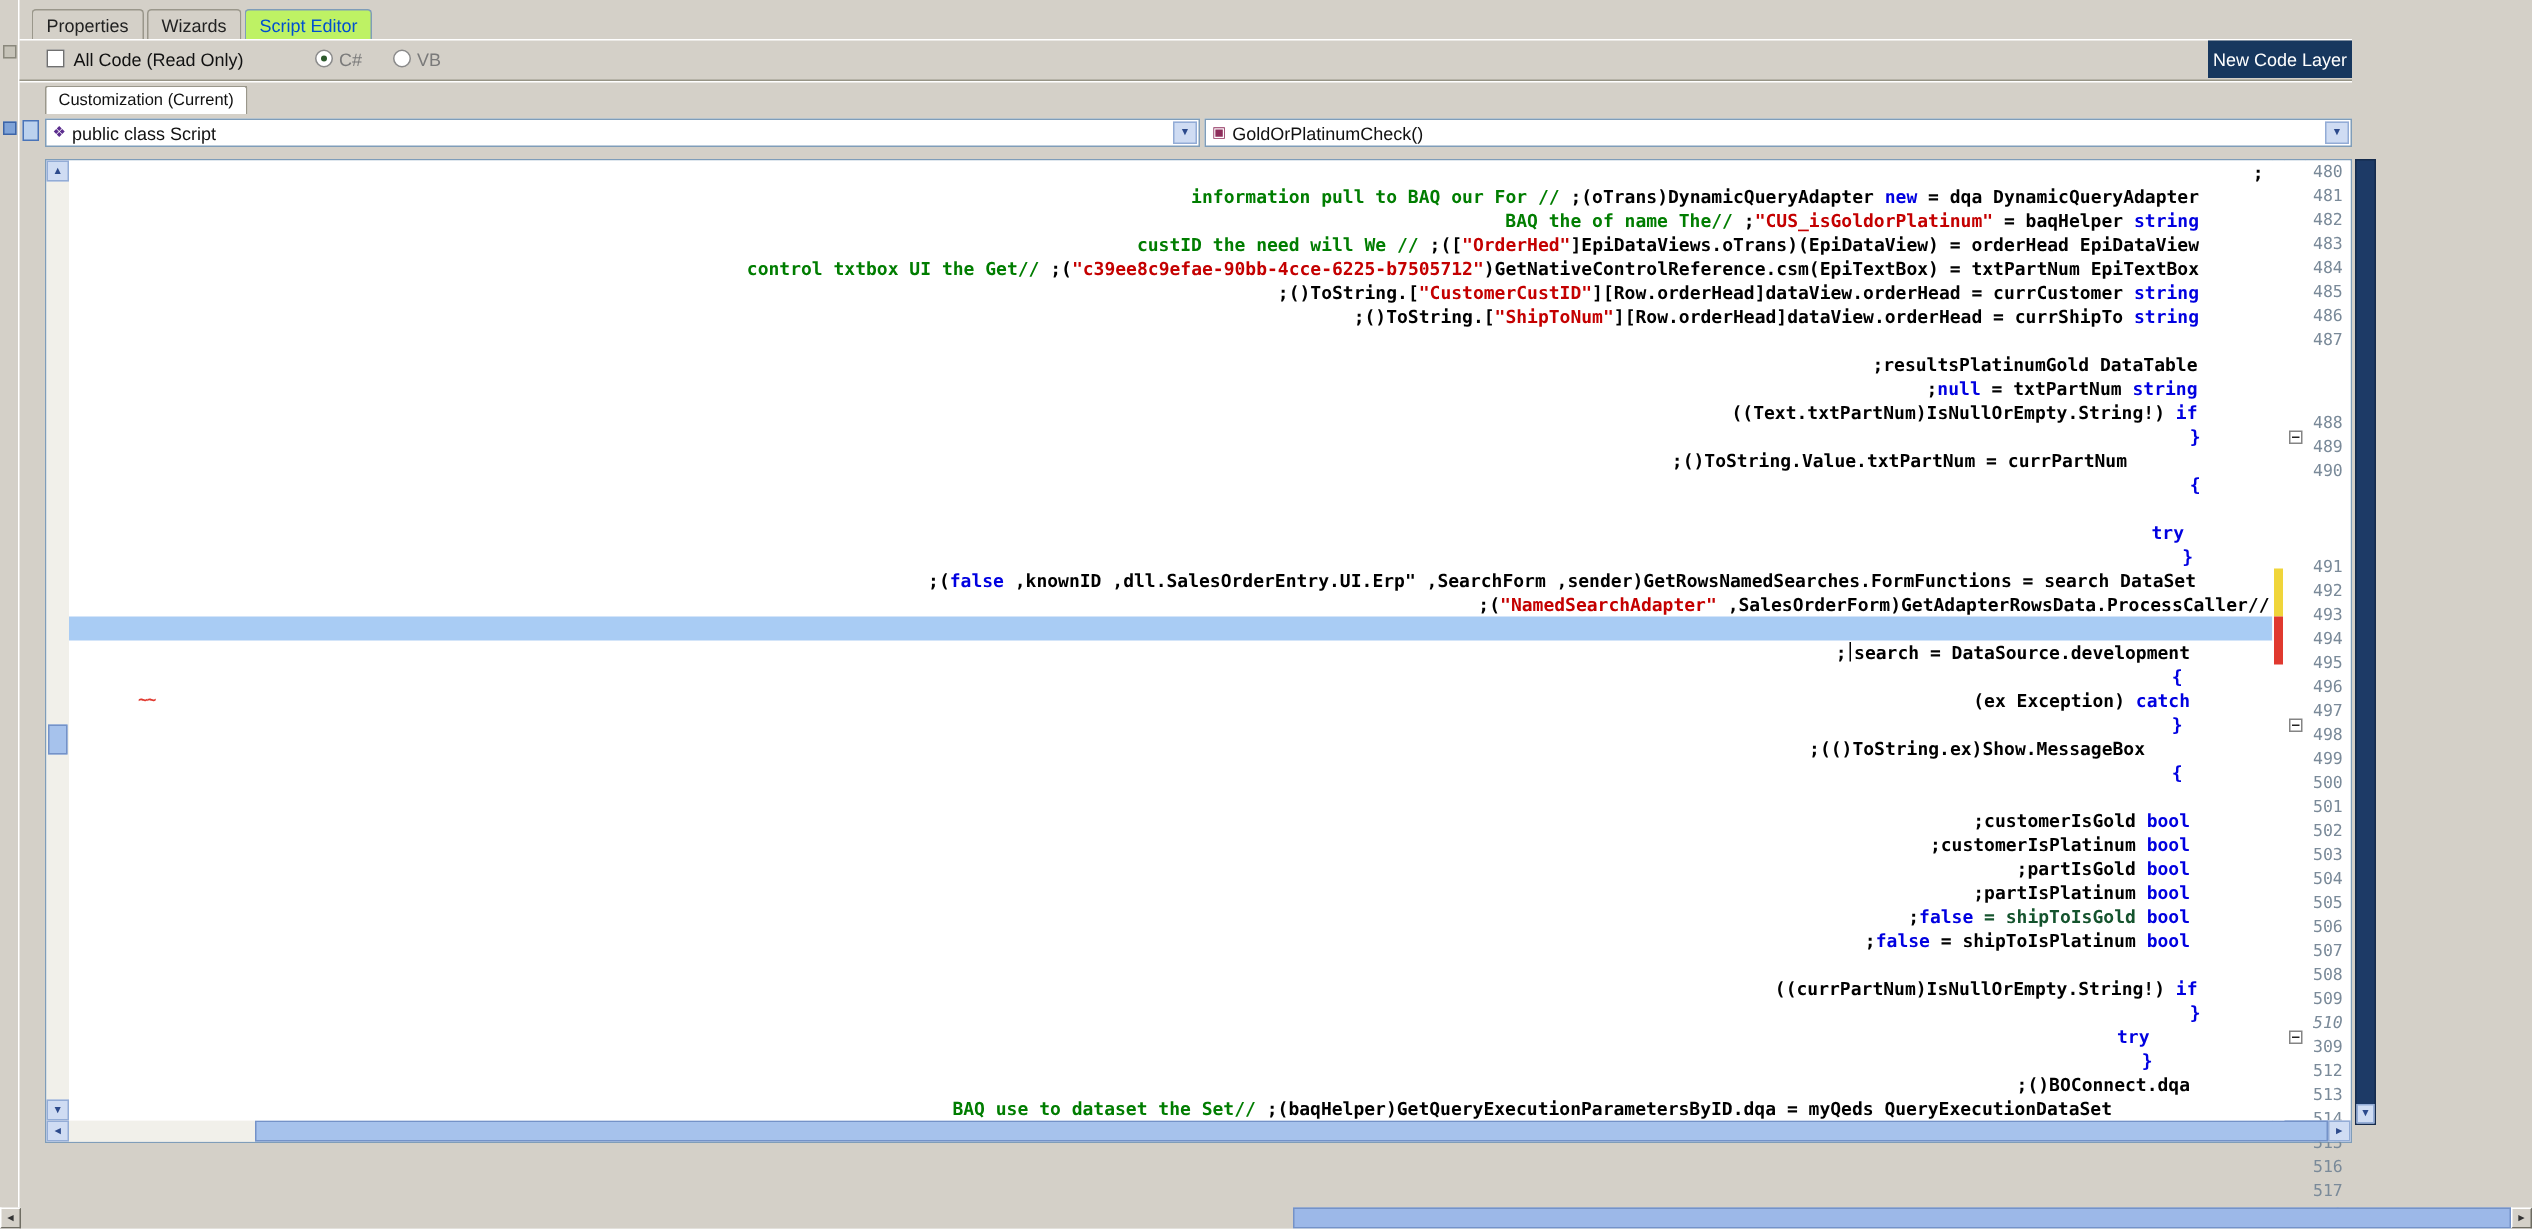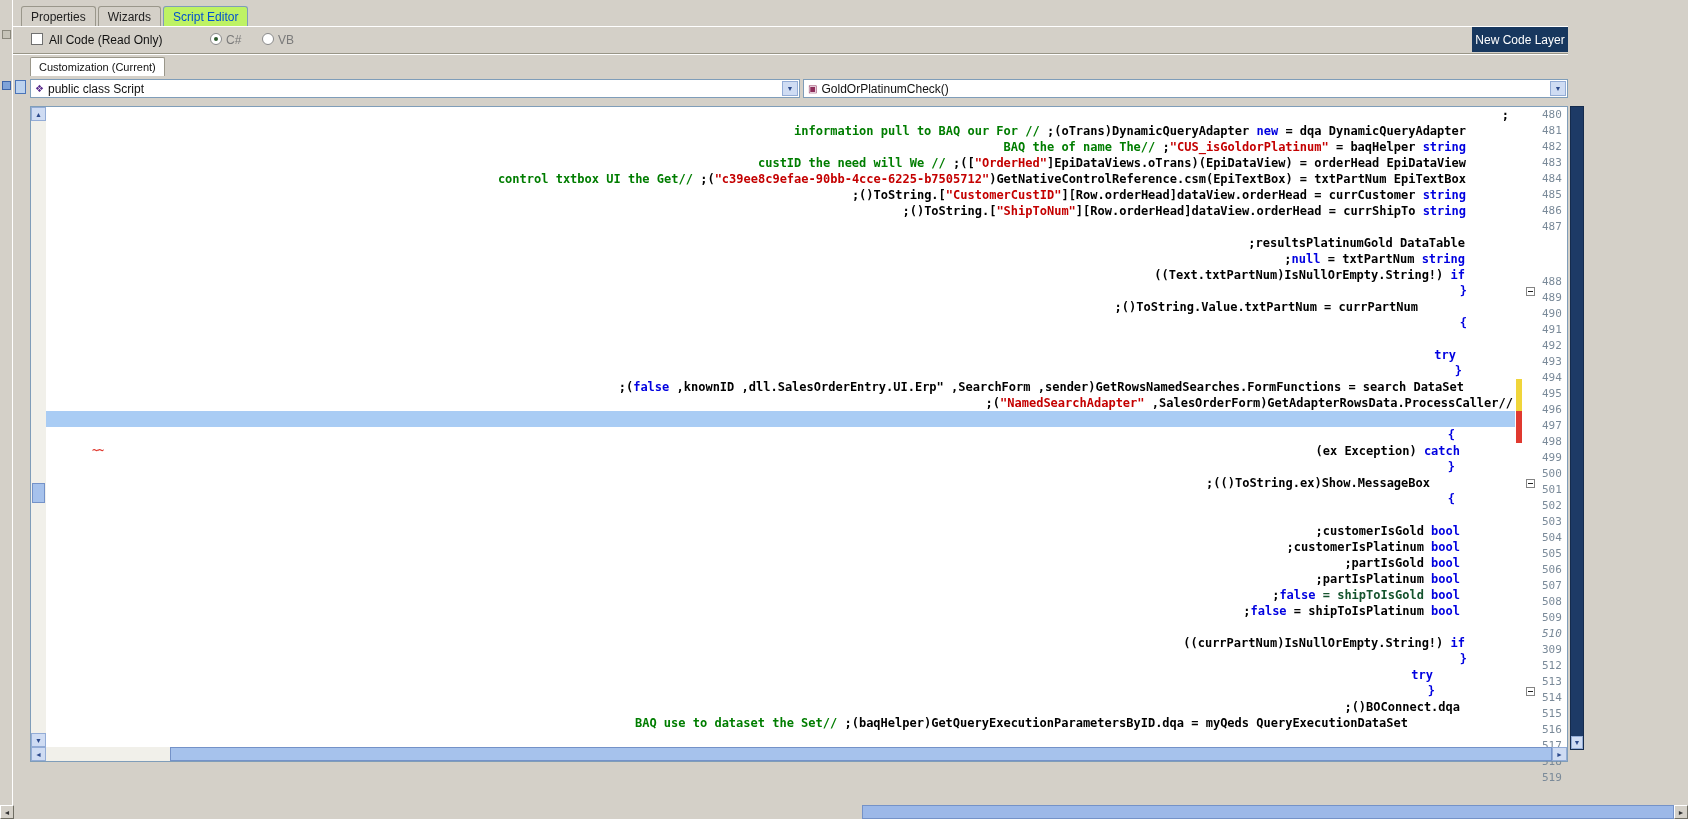--- a/index.html
+++ b/index.html
@@ -167,20 +167,21 @@
             <div class="code-line" style="padding-right: 50px;"><span style="color: rgb(0, 0, 0);">((Text.txtPartNum)IsNullOrEmpty.String!) </span><span style="color: rgb(0, 0, 224);">if</span></div>
             <div class="code-line" style="padding-right: 48px;"><span style="color: rgb(0, 0, 224);">}</span></div>
             <div class="code-line" style="padding-right: 97px;"><span style="color: rgb(0, 0, 0);">;()ToString.Value.txtPartNum = currPartNum</span></div>
             <div class="code-line" style="padding-right: 48px;"><span style="color: rgb(0, 0, 224);">{</span></div>
             <div class="code-line" style="padding-right: 49px;"></div>
             <div class="code-line" style="padding-right: 59px;"><span style="color: rgb(0, 0, 224);">try</span></div>
             <div class="code-line" style="padding-right: 53px;"><span style="color: rgb(0, 0, 224);">}</span></div>
             <div class="code-line" style="padding-right: 51px;"><span style="color: rgb(0, 0, 0);">;(</span><span style="color: rgb(0, 0, 224);">false</span><span style="color: rgb(0, 0, 0);"> ,knownID ,dll.SalesOrderEntry.UI.Erp" ,SearchForm ,sender)GetRowsNamedSearches.FormFunctions = search DataSet</span></div>
             <div class="code-line" style="padding-right: 2px;"><span style="color: rgb(0, 0, 0);">;(</span><span style="color: rgb(196, 0, 0);">"NamedSearchAdapter"</span><span style="color: rgb(0, 0, 0);"> ,SalesOrderForm)GetAdapterRowsData.ProcessCaller//</span></div>
             <div class="code-line" style="padding-right: 0px; background: rgb(169, 204, 244);"></div>
+            <div class="code-line" style="padding-right: 55px;"><span style="color: rgb(0, 0, 0);">;</span><span class="caret"></span><span style="color: rgb(0, 0, 0);">search = DataSource.development</span></div>
             <div class="code-line" style="padding-right: 60px;"><span style="color: rgb(0, 0, 224);">{</span></div>
             <div class="code-line" style="padding-right: 55px;"><span style="color: rgb(0, 0, 0);">(ex Exception) </span><span style="color: rgb(0, 0, 224);">catch</span><span class="squiggle">~~</span></div>
             <div class="code-line" style="padding-right: 60px;"><span style="color: rgb(0, 0, 224);">}</span></div>
             <div class="code-line" style="padding-right: 85px;"><span style="color: rgb(0, 0, 0);">;(()ToString.ex)Show.MessageBox</span></div>
             <div class="code-line" style="padding-right: 60px;"><span style="color: rgb(0, 0, 224);">{</span></div>
             <div class="code-line" style="padding-right: 55px;"></div>
             <div class="code-line" style="padding-right: 55px;"><span style="color: rgb(0, 0, 0);">;customerIsGold </span><span style="color: rgb(0, 0, 224);">bool</span></div>
             <div class="code-line" style="padding-right: 55px;"><span style="color: rgb(0, 0, 0);">;customerIsPlatinum </span><span style="color: rgb(0, 0, 224);">bool</span></div>
             <div class="code-line" style="padding-right: 55px;"><span style="color: rgb(0, 0, 0);">;partIsGold </span><span style="color: rgb(0, 0, 224);">bool</span></div>
             <div class="code-line" style="padding-right: 55px;"><span style="color: rgb(0, 0, 0);">;partIsPlatinum </span><span style="color: rgb(0, 0, 224);">bool</span></div>
@@ -252,21 +253,21 @@
           <div class="num-row" style="color: rgb(122, 138, 153);">481</div>
           <div class="num-row" style="color: rgb(122, 138, 153);">482</div>
           <div class="num-row" style="color: rgb(122, 138, 153);">483</div>
           <div class="num-row" style="color: rgb(122, 138, 153);">484</div>
           <div class="num-row" style="color: rgb(122, 138, 153);">485</div>
           <div class="num-row" style="color: rgb(122, 138, 153);">486</div>
           <div class="num-row" style="color: rgb(122, 138, 153);">487</div>
           <div class="num-row" style="color: rgb(122, 138, 153); margin-top: 39px;">488</div>
           <div class="num-row" style="color: rgb(122, 138, 153);">489</div>
           <div class="num-row" style="color: rgb(122, 138, 153);">490</div>
-          <div class="num-row" style="color: rgb(122, 138, 153);">491</div>
+          <div class="num-row" style="color: rgb(122, 138, 153); margin-top: 48px;">491</div>
           <div class="num-row" style="color: rgb(122, 138, 153);">492</div>
           <div class="num-row" style="color: rgb(122, 138, 153);">493</div>
           <div class="num-row" style="color: rgb(122, 138, 153);">494</div>
           <div class="num-row" style="color: rgb(122, 138, 153);">495</div>
           <div class="num-row" style="color: rgb(122, 138, 153);">496</div>
           <div class="num-row" style="color: rgb(122, 138, 153);">497</div>
           <div class="num-row" style="color: rgb(122, 138, 153);">498</div>
           <div class="num-row" style="color: rgb(122, 138, 153);">499</div>
           <div class="num-row" style="color: rgb(122, 138, 153);">500</div>
           <div class="num-row" style="color: rgb(122, 138, 153);">501</div>

